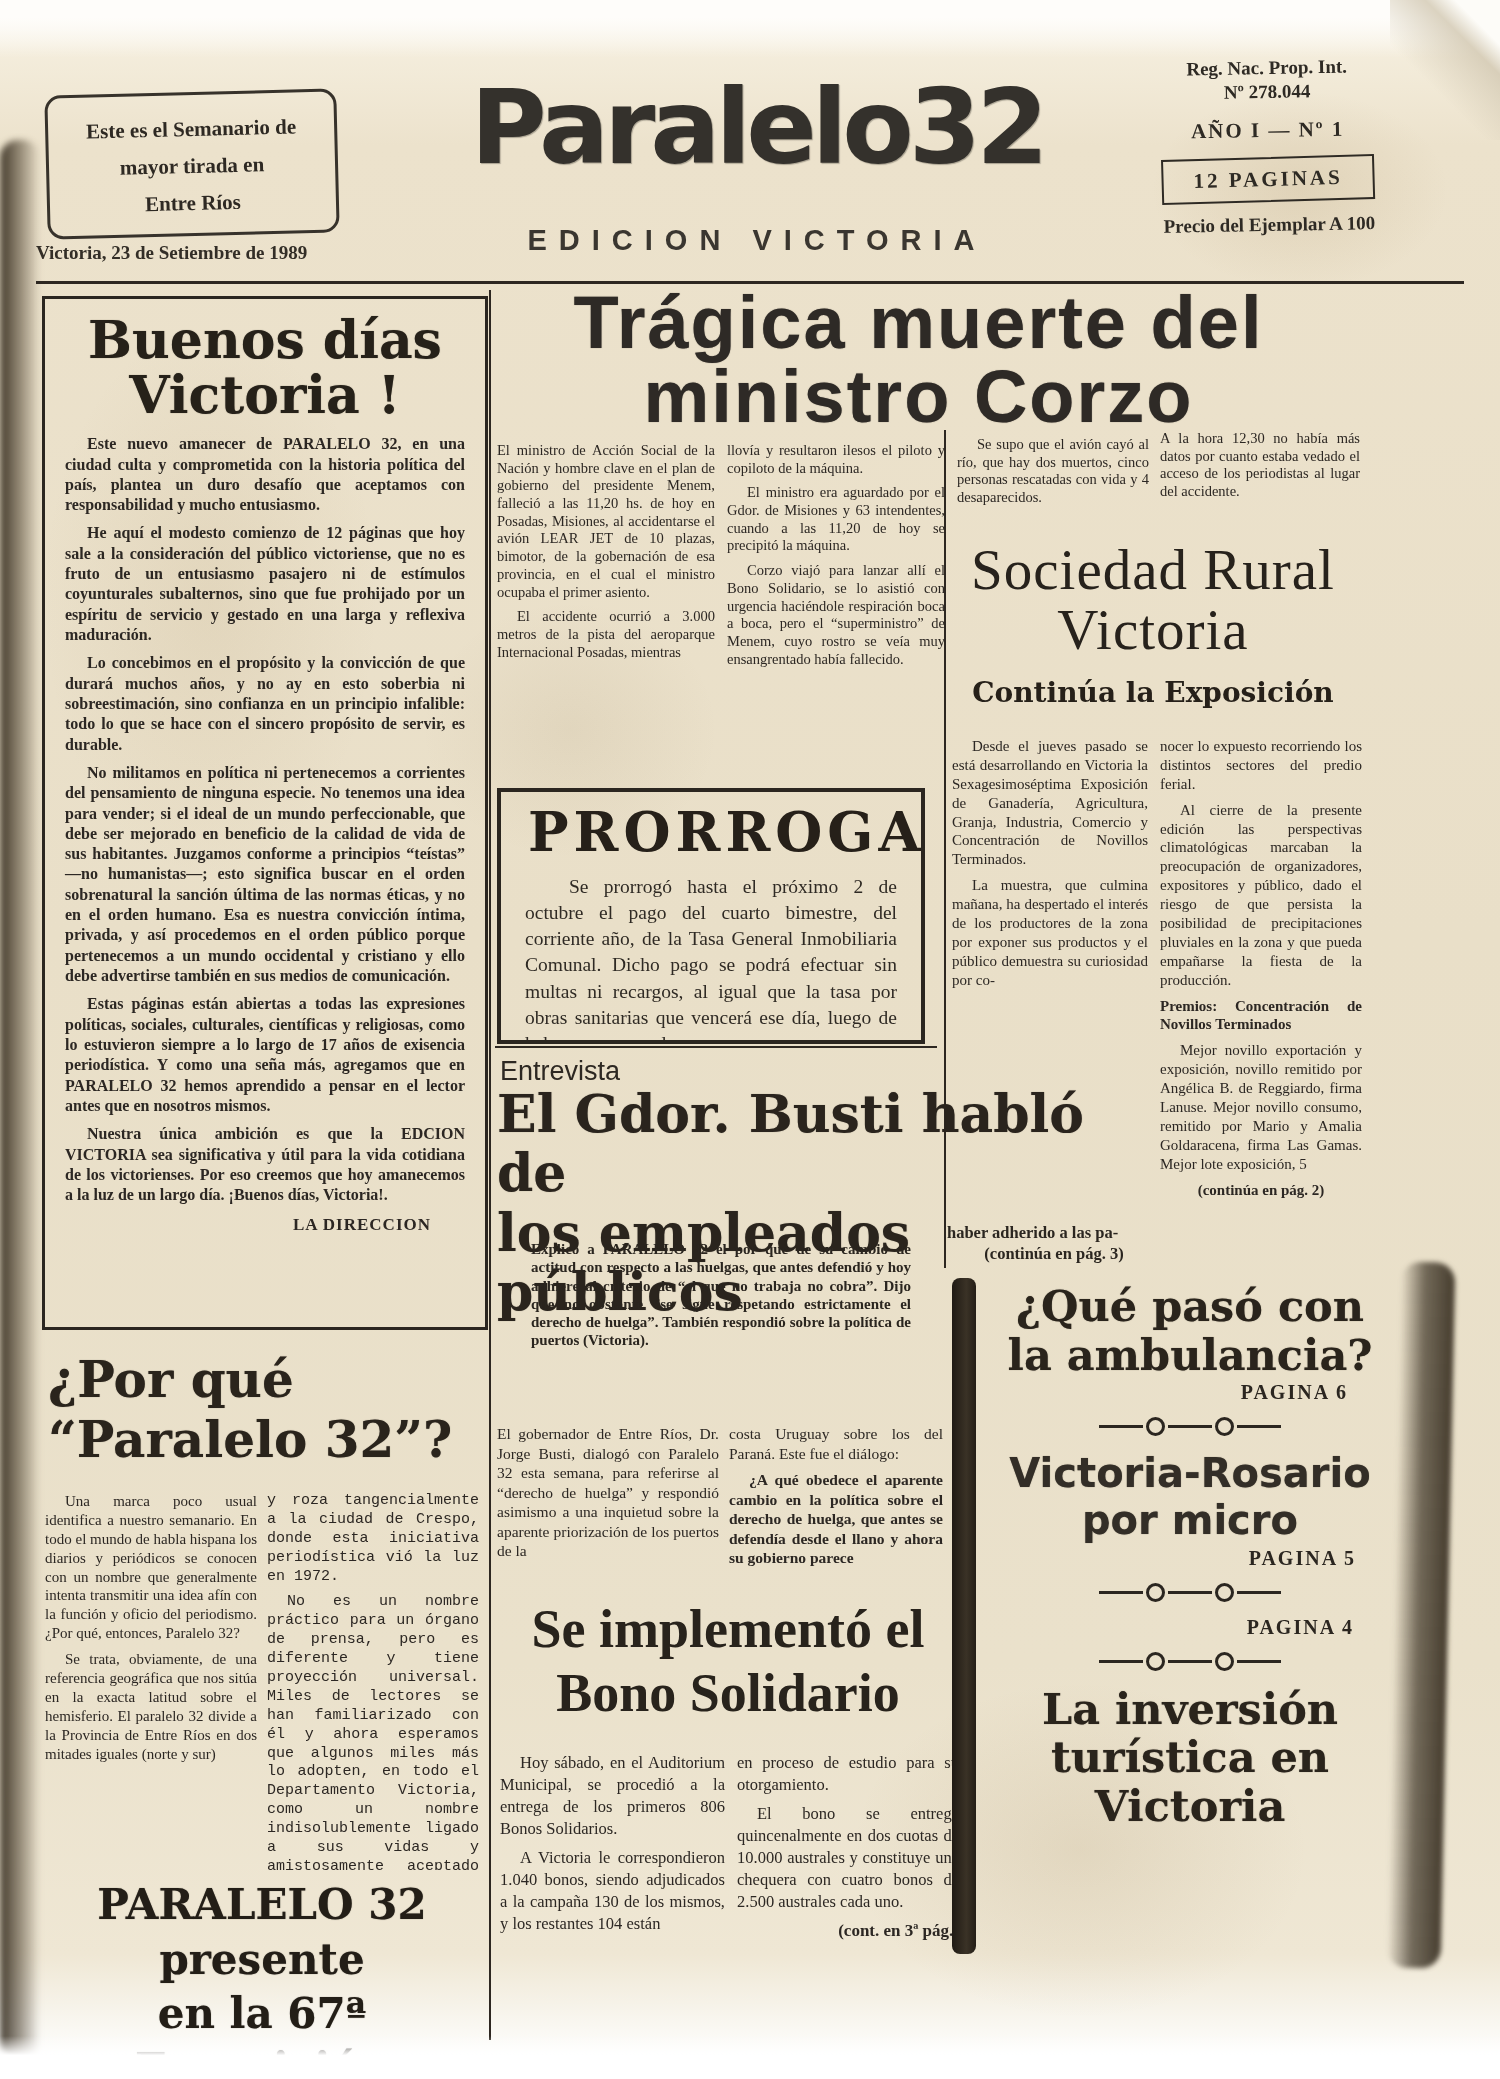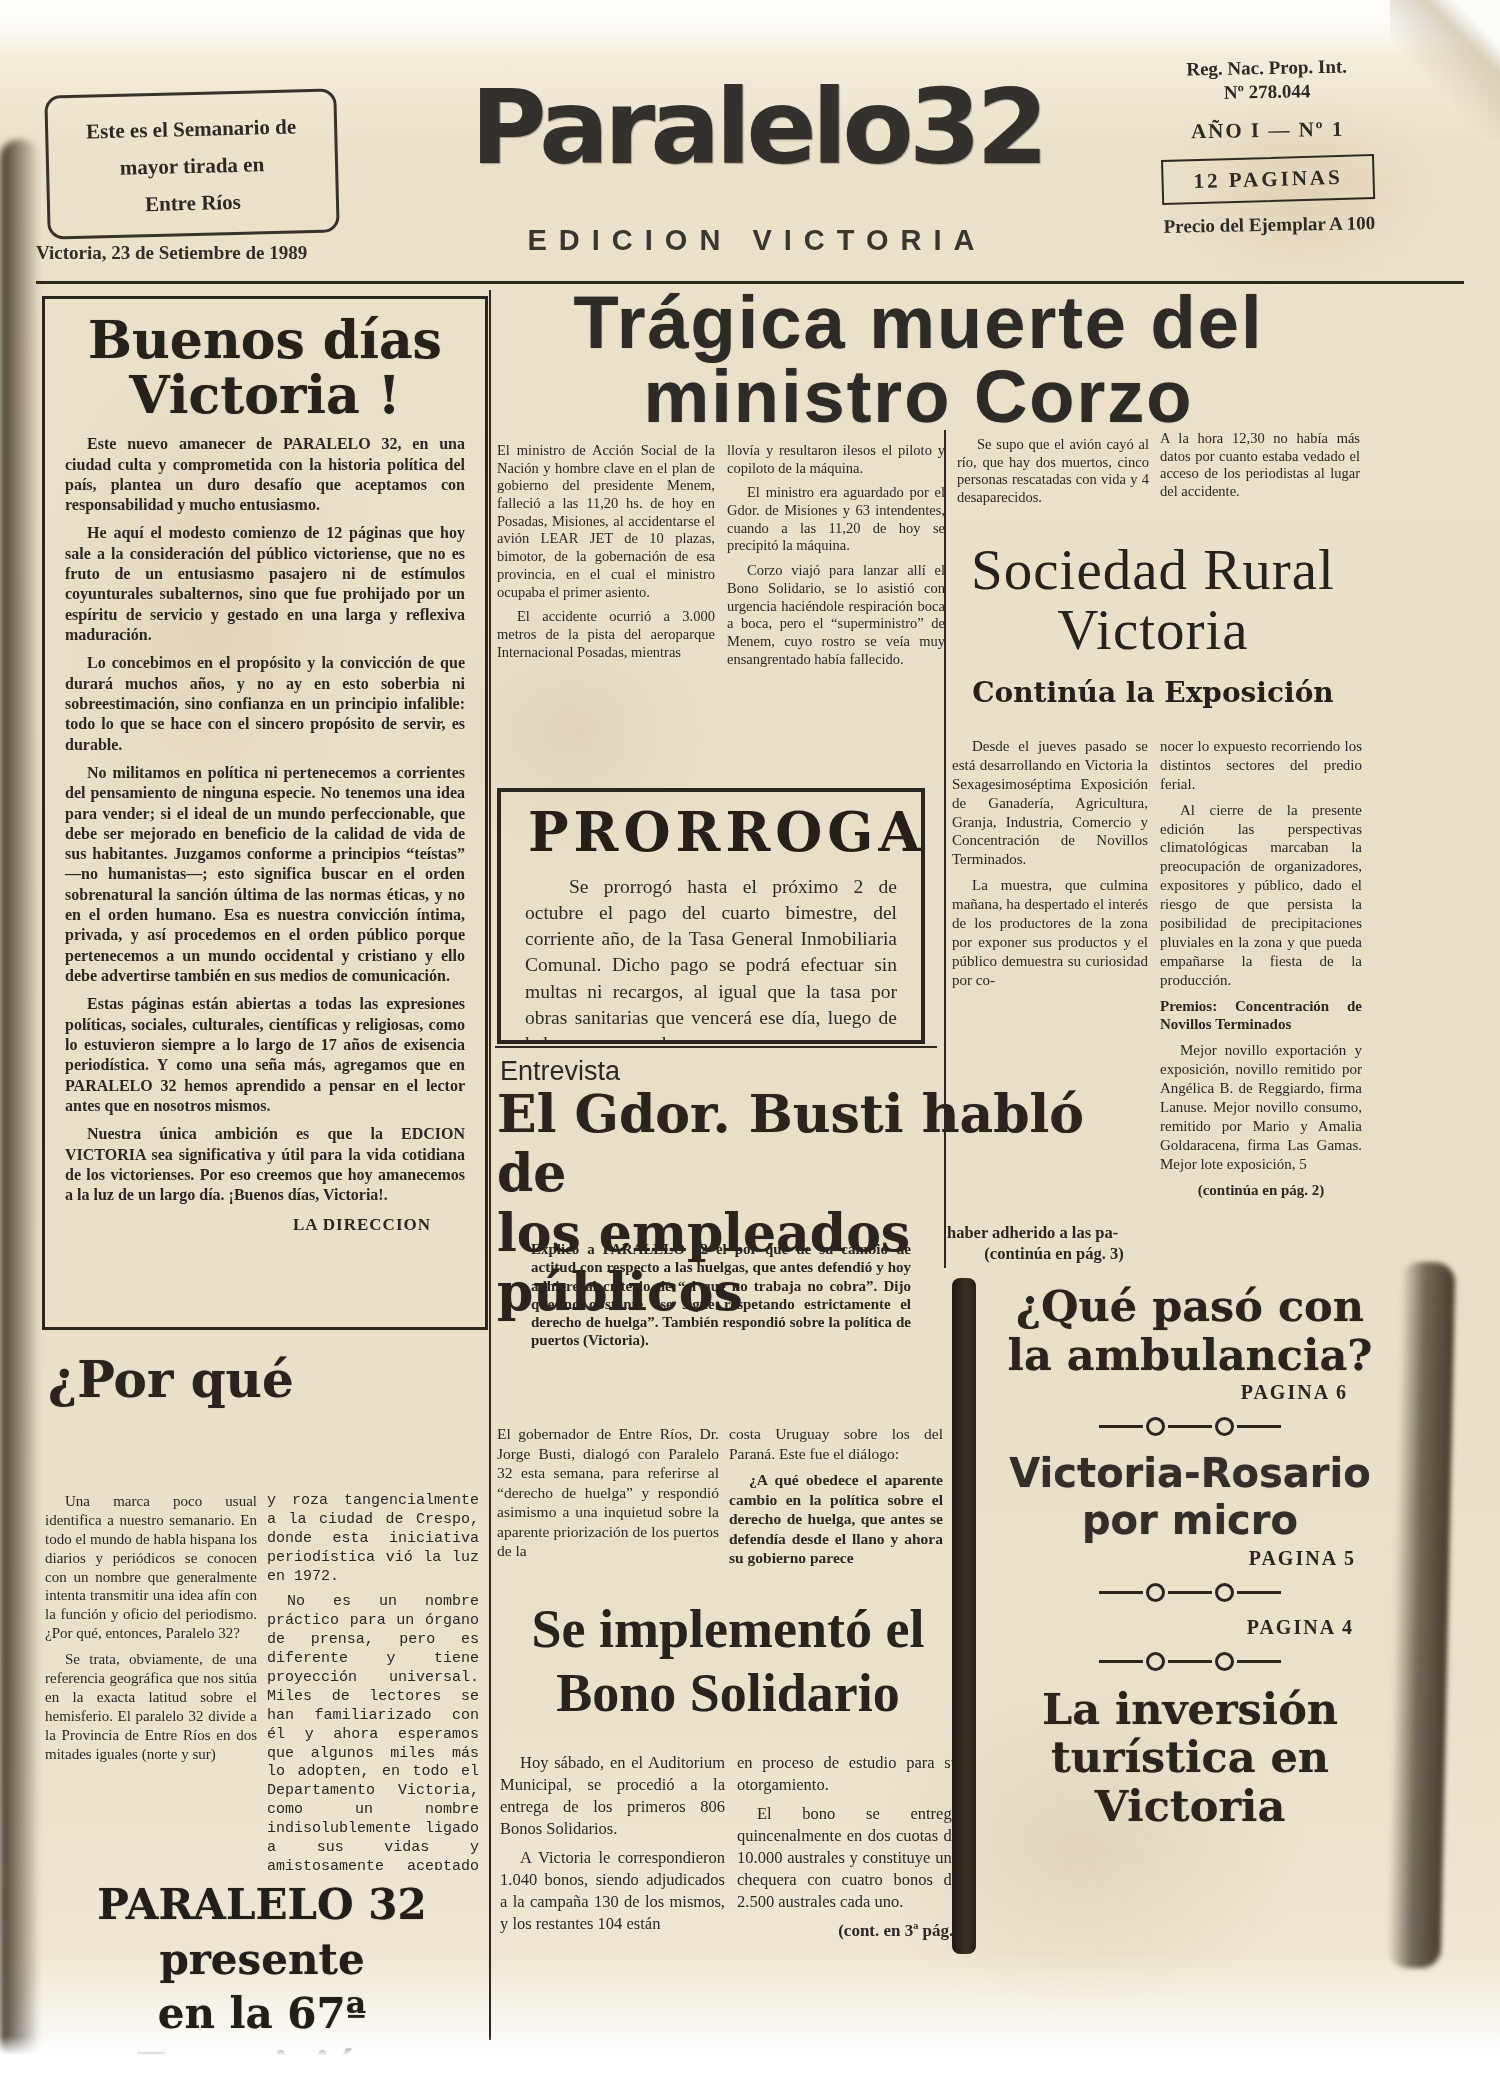--- a/index.html
+++ b/index.html
@@ -231,20 +231,21 @@
     <p>A Victoria le correspondieron 1.040 bonos, siendo adjudicados a la campaña 130 de los mismos, y los restantes 104 están</p>
   </div>
   <div class="abs col sz16" style="left:737px;top:1752px;width:222px;height:300px;">
     <p class="noind">en proceso de estudio para su otorgamiento.</p>
     <p>El bono se entrega quincenalmente en dos cuotas de 10.000 australes y constituye una chequera con cuatro bonos de 2.500 australes cada uno.</p>
     <p class="cont-note" style="text-align:right;font-size:17px;">(cont. en 3ª pág.)</p>
   </div>
 
   <div class="abs porque-title">
     <div>¿Por qué</div>
+    <div>“Paralelo 32”?</div>
   </div>
   <div class="abs col sz15" style="left:45px;top:1492px;width:212px;height:378px;">
     <p>Una marca poco usual identifica a nuestro semanario. En todo el mundo de habla hispana los diarios y periódicos se conocen con un nombre que generalmente intenta transmitir una idea afín con la función y oficio del periodismo. ¿Por qué, entonces, Paralelo 32?</p>
     <p>Se trata, obviamente, de una referencia geográfica que nos sitúa en la exacta latitud sobre el hemisferio. El paralelo 32 divide a la Provincia de Entre Ríos en dos mitades iguales (norte y sur)</p>
   </div>
   <div class="abs col sz15" style="left:267px;top:1492px;width:212px;height:378px;font-family:Liberation Mono, monospace;">
     <p class="noind">y roza tangencialmente a la ciudad de Crespo, donde esta iniciativa periodística vió la luz en 1972.</p>
     <p>No es un nombre práctico para un órgano de prensa, pero es diferente y tiene proyección universal. Miles de lectores se han familiarizado con él y ahora esperamos que algunos miles más lo adopten, en todo el Departamento Victoria, como un nombre indisolublemente ligado a sus vidas y amistosamente aceptado en sus hogares.</p>
   </div>
 

